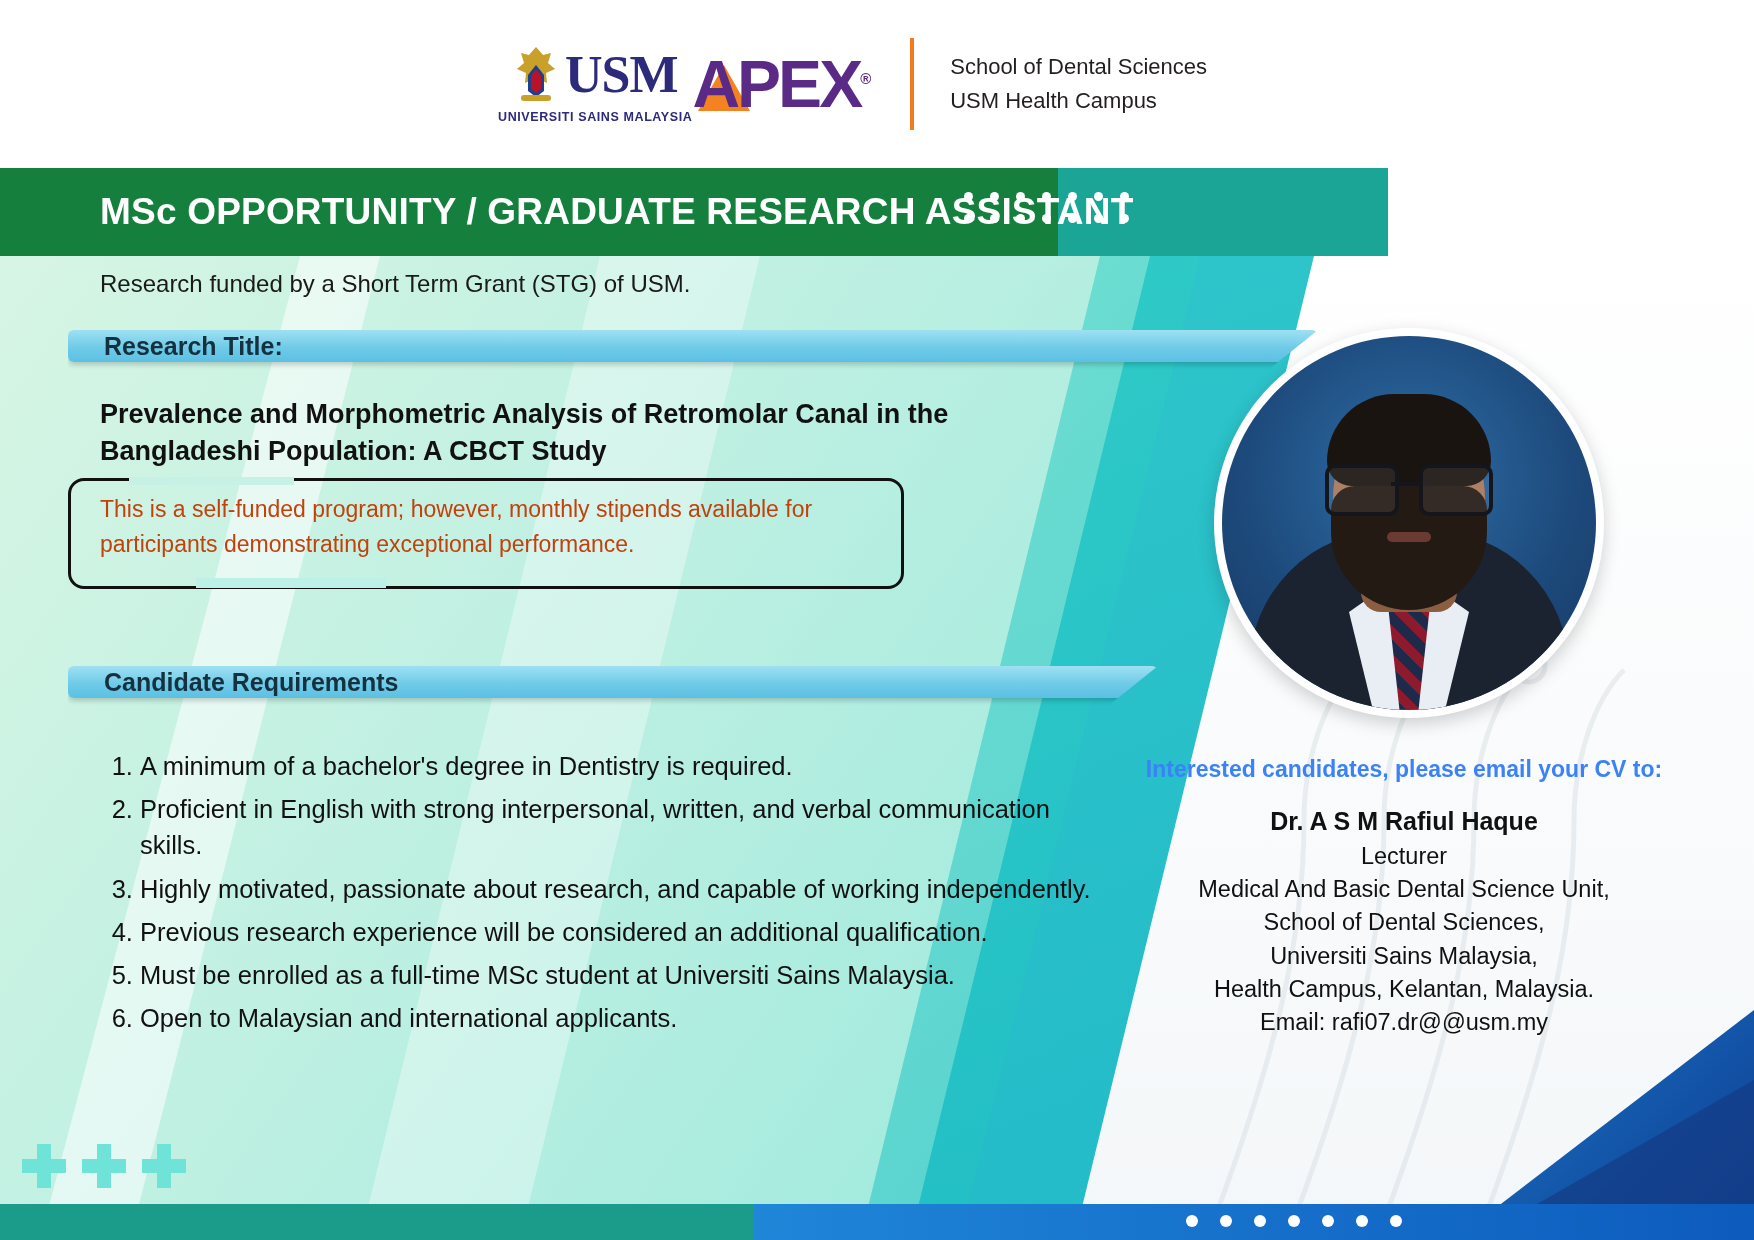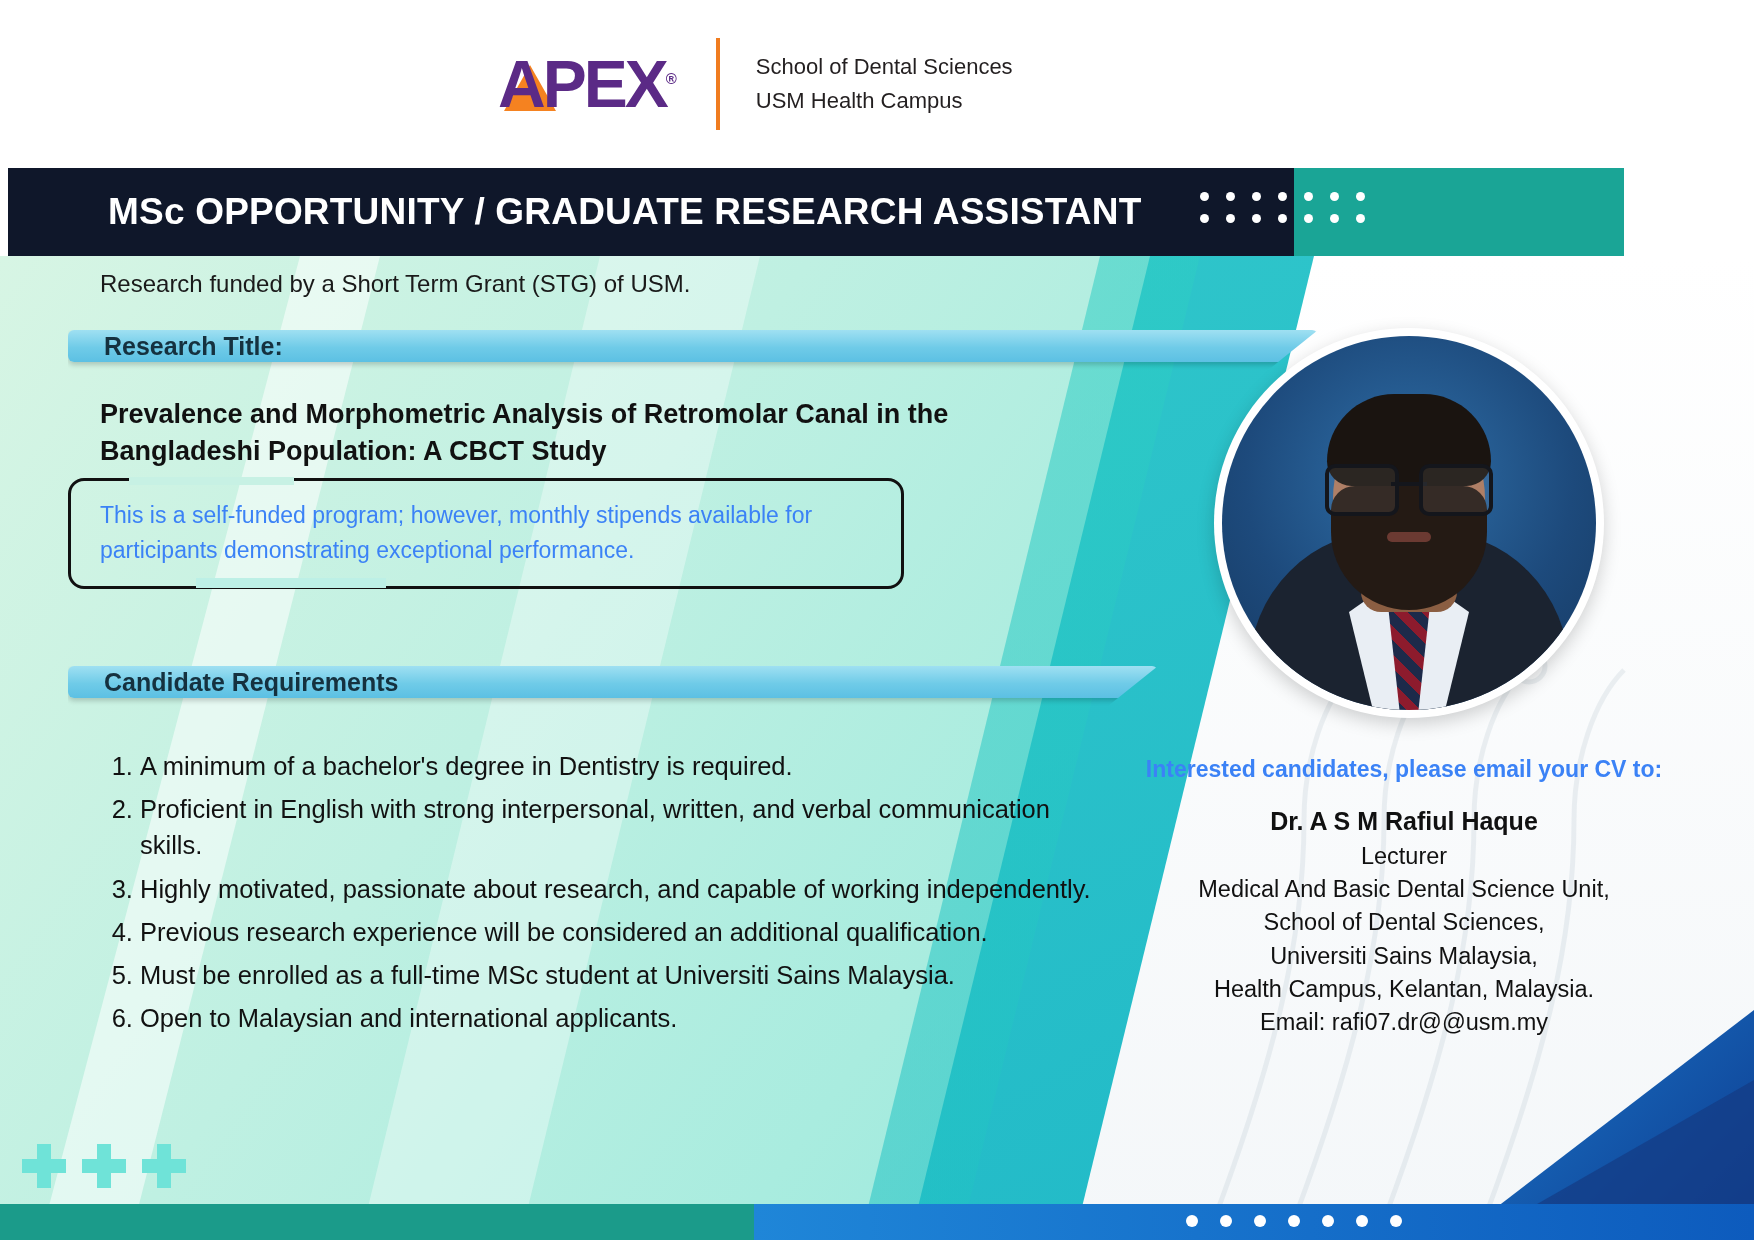--- a/index.html
+++ b/index.html
@@ -38,22 +38,22 @@
   .apex-tri{position:absolute;left:6px;top:14px;width:0;height:0;border-left:26px solid transparent;border-right:26px solid transparent;border-bottom:46px solid #f58220;z-index:-1;}
   .divider-bar{width:4px;height:92px;background:#f07c1f;margin-left:42px;}
   .school{margin-left:36px;font-size:22px;color:#231f20;line-height:1.55;}
 
   
   .tr-cut1{position:absolute;right:0;top:0;width:0;height:0;border-top:168px solid #e8edf2;border-left:160px solid transparent;z-index:4;}
   .tr-cut2{position:absolute;right:0;top:0;width:0;height:0;border-top:168px solid #ffffff;border-left:90px solid transparent;z-index:4;}
 
   
   .title-band{
-    position:absolute;left:0;top:168px;width:1616px;height:88px;
-    background:#0f172a;z-index:6;margin-left:8px;
+    position:absolute;left:0;top:168px;width:1388px;height:88px;
+    background:#15803d;z-index:6;
   }
   .title-band .band-light{
     position:absolute;right:0;top:0;width:330px;height:88px;background:#1aa596;
   }
   .title-text{
     position:absolute;left:100px;top:50%;transform:translateY(-50%);
     font-size:37px;font-weight:700;color:#ffffff;letter-spacing:.2px;white-space:nowrap;
   }
   .dots-grid{
     position:absolute;right:242px;top:24px;display:grid;
@@ -143,22 +143,22 @@
     font-size:27px;font-weight:700;color:#111;line-height:1.38;
   }
   .note-box{
     position:absolute;left:68px;top:222px;width:830px;height:105px;
     border:3px solid #111;border-radius:16px;
     background:transparent;
   }
   .note-box .mask-a{position:absolute;left:58px;top:-4px;width:165px;height:8px;background:#c7f1e4;}
   .note-box .mask-b{position:absolute;left:125px;top:97px;width:190px;height:10px;background:#bdf0e6;}
   .note-text{
-    position:absolute;left:100px;top:242px;width:790px;
-    font-size:23px;color:#3b82f6;line-height:1.5;
+    position:absolute;left:100px;top:236px;width:790px;
+    font-size:23px;color:#c2410c;line-height:1.5;
   }
   .reqs{
     position:absolute;left:96px;top:492px;width:1000px;
     font-size:25.5px;color:#111;line-height:1.42;
   }
   .reqs ol{margin:0;padding-left:44px;}
   .reqs li{margin-bottom:7px;}
 
   
   .right-col{position:absolute;right:0;top:256px;width:700px;height:984px;z-index:9;}
@@ -195,20 +195,34 @@
   .contact .name{font-weight:700;font-size:25px;}
 </style>
 </head>
 <body>
 
 <div class="poster">
 
   <div class="header">
     <div class="logos">
 
+      <div class="usm-logo">
+        <div class="usm-row">
+          <div class="crest">
+            <svg width="46" height="60" viewBox="0 0 46 60">
+              <path d="M23 2 L30 10 L38 8 L35 18 L42 24 L33 28 L34 38 L23 33 L12 38 L13 28 L4 24 L11 18 L8 8 L16 10 Z" fill="#c8a02a"></path>
+              <path d="M23 20 L31 30 L31 46 L23 52 L15 46 L15 30 Z" fill="#1d3f8c"></path>
+              <path d="M23 24 L28 31 L28 44 L23 48 L18 44 L18 31 Z" fill="#b8132b"></path>
+              <rect x="8" y="50" width="30" height="6" rx="3" fill="#c8a02a"></rect>
+            </svg>
+          </div>
+          <div class="usm-mark">USM</div>
+        </div>
+        <div class="usm-sub">UNIVERSITI SAINS MALAYSIA</div>
+      </div>
 
       <div class="apex">
         <div class="apex-word">
           <span class="apex-tri"></span>
           <span>APEX</span><span class="apex-reg">®</span>
         </div>
       </div>
 
       <div class="divider-bar"></div>
 

